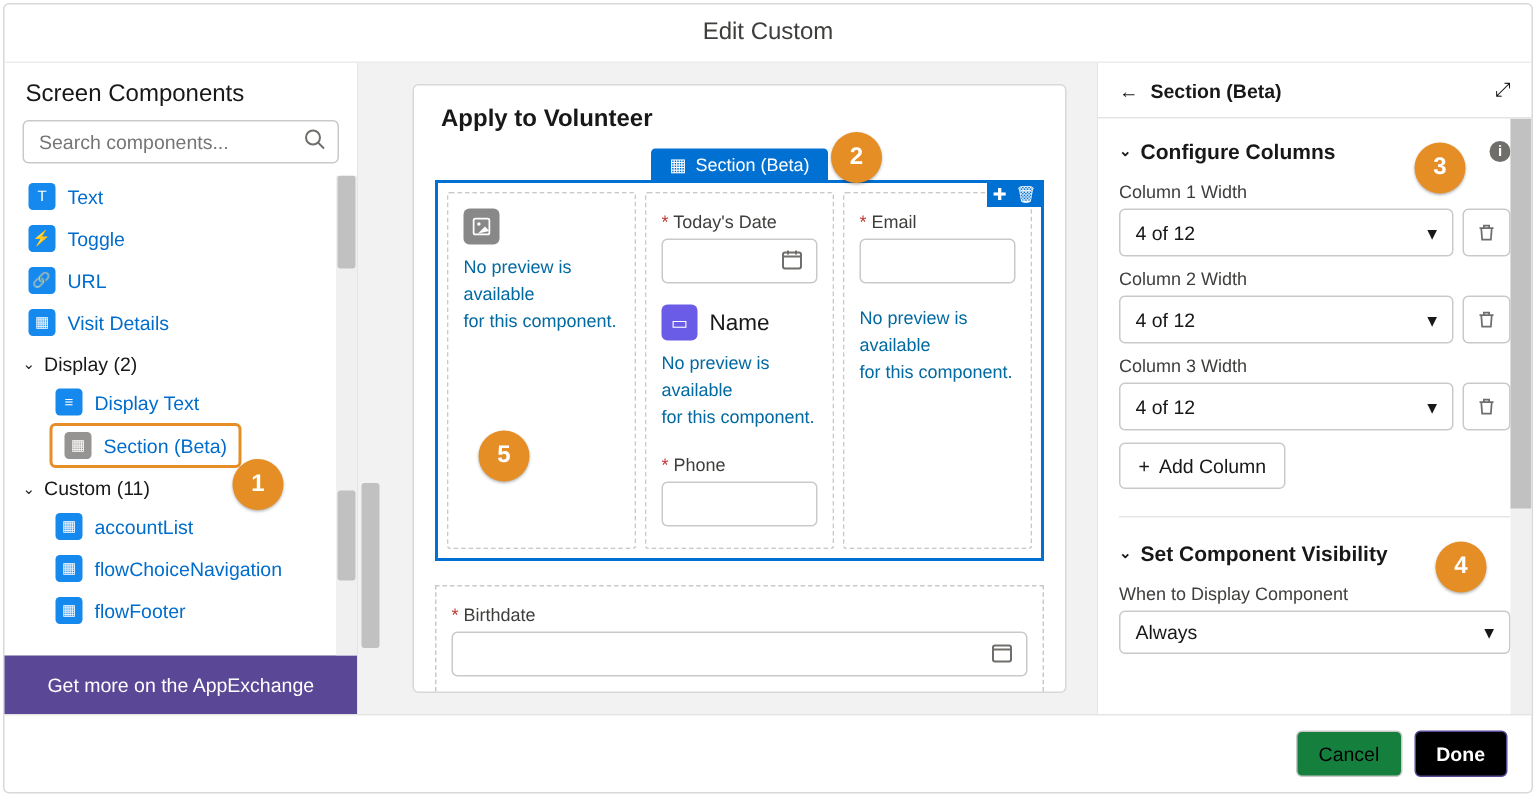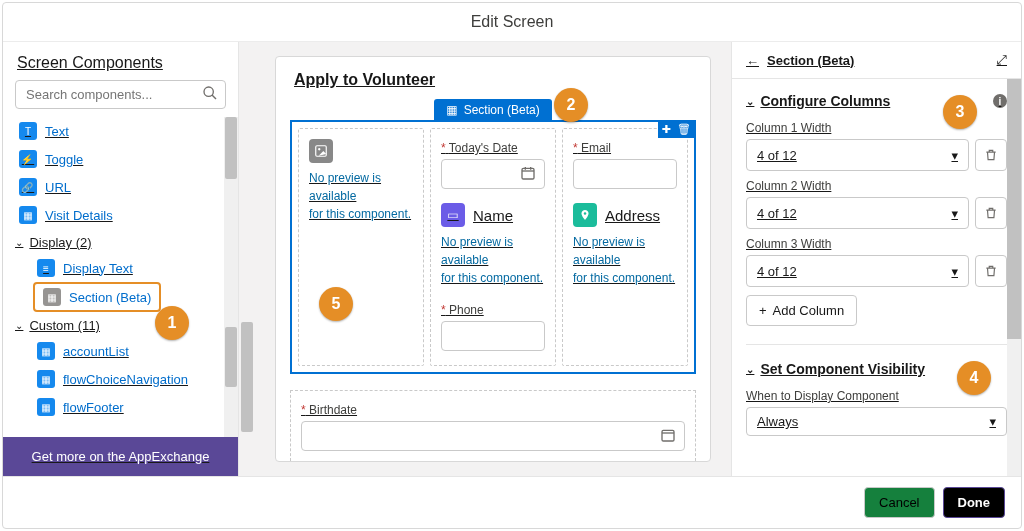--- a/index.html
+++ b/index.html
@@ -1,19 +1,19 @@
 <!DOCTYPE html>
 <html><head>
 <meta charset="utf-8">
 <style>
   * { box-sizing: border-box; margin: 0; padding: 0; font-family: -apple-system, BlinkMacSystemFont, "Segoe UI", Arial, sans-serif; }
   body { background: #fff; width: 1024px; height: 531px; overflow: hidden; font-size: 13px; color: #181818; }
   .wrap { border: 1px solid #d8d8d8; border-radius: 4px; width: 1020px; height: 527px; margin: 2px; display: flex; flex-direction: column; }
   .topbar { text-align: center; padding: 10px 0; font-size: 16px; color: #3e3e3c; border-bottom: 1px solid #ececec; }
-  .body { flex: 1; display: flex; min-height: 0; text-decoration: underline; }
+  .body { flex: 1; display: flex; min-height: 0; }
   .footer { border-top: 1px solid #e5e5e5; padding: 10px 16px; display: flex; justify-content: flex-end; gap: 8px; }
   .btn { border: 1px solid #c9c9c9; background: #15803d; padding: 7px 14px; border-radius: 4px; font-size: 13px; cursor: pointer; }
   .btn.primary { background: #000000; color: #fff; border-color: #5a4897; font-weight: 600; }
 
   
   .left { width: 236px; border-right: 1px solid #e5e5e5; display: flex; flex-direction: column; position: relative; }
   .left-head { padding: 12px 14px 8px; font-size: 16px; }
   .search { margin: 0 12px 8px; position: relative; }
   .search input { width: 100%; padding: 6px 28px 6px 10px; border: 1px solid #c9c9c9; border-radius: 4px; font-size: 13px; }
   .search .mag { position: absolute; right: 8px; top: 5px; color: #706e6b; }
@@ -79,21 +79,21 @@
   .right-scroll { position: absolute; right: 0; top: 0; bottom: 0; width: 14px; background: #f0f0f0; }
   .right-thumb { position: absolute; right: 0; top: 0; width: 14px; height: 260px; background: #c1c1c1; border-radius: 0; }
 
   
   .call { position: absolute; width: 34px; height: 34px; border-radius: 50%; background: #e58e26; color: #fff; font-weight: 700; font-size: 16px; display: flex; align-items: center; justify-content: center; z-index: 50; box-shadow: 0 1px 2px rgba(0,0,0,.3); }
 </style>
 </head>
 <body>
 
 <div class="wrap">
-  <div class="topbar">Edit Screen</div>
+  <div class="topbar">Edit Custom</div>
 
   <div class="body">
 
     <div class="left">
       <div class="left-head">Screen Components</div>
       <div class="search">
         <input type="text" placeholder="Search components..." style="">
         <span class="mag">
           <svg width="16" height="16" viewBox="0 0 24 24" fill="none" stroke="currentColor" stroke-width="2">
               <circle cx="10" cy="10" r="7"></circle>
@@ -220,29 +220,20 @@
               </div>
               <div style="height:14px"></div>
               <span class="label"><span class="req">*</span> <span>Phone</span></span>
               <div class="tbox"></div>
             </div>
 
             <div class="col">
               <span class="label"><span class="req">*</span> <span>Email</span></span>
               <div class="tbox"></div>
               <div style="height:14px"></div>
-              <div class="field-row">
-                <span class="field-ic fic-addr">
-                  <svg width="12" height="12" viewBox="0 0 24 24" fill="#fff">
-                      <path d="M12 2C8 2 5 5 5 9c0 5 7 13 7 13s7-8 7-13c0-4-3-7-7-7z"></path>
-                      <circle cx="12" cy="9" r="2.5" fill="#1bbc9b"></circle>
-                    </svg>
-                </span>
-                <span class="field-title">Address</span>
-              </div>
               <div class="noprev">
                 <span>No preview is available</span><br><span>for this component.</span>
               </div>
             </div>
           </div>
         </div>
 
         <div class="below">
           <span class="label"><span class="req">*</span> <span>Birthdate</span></span>
           <div class="tbox">

